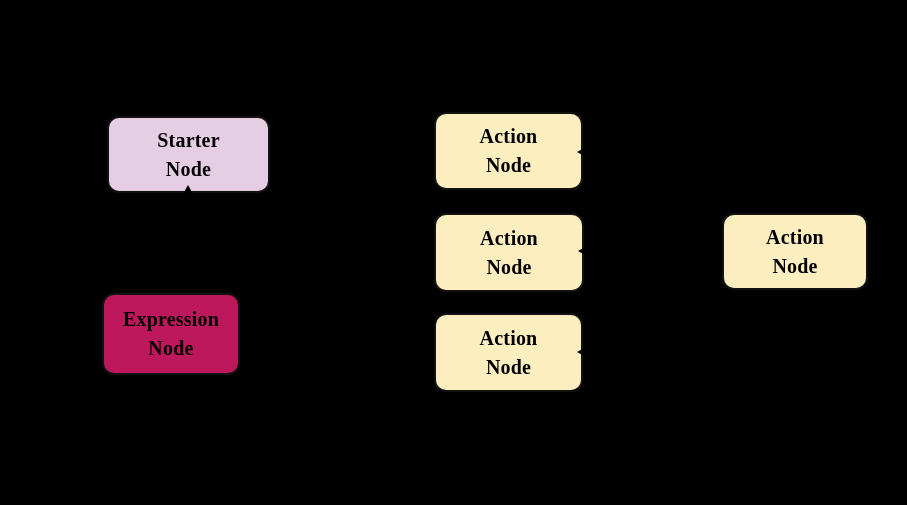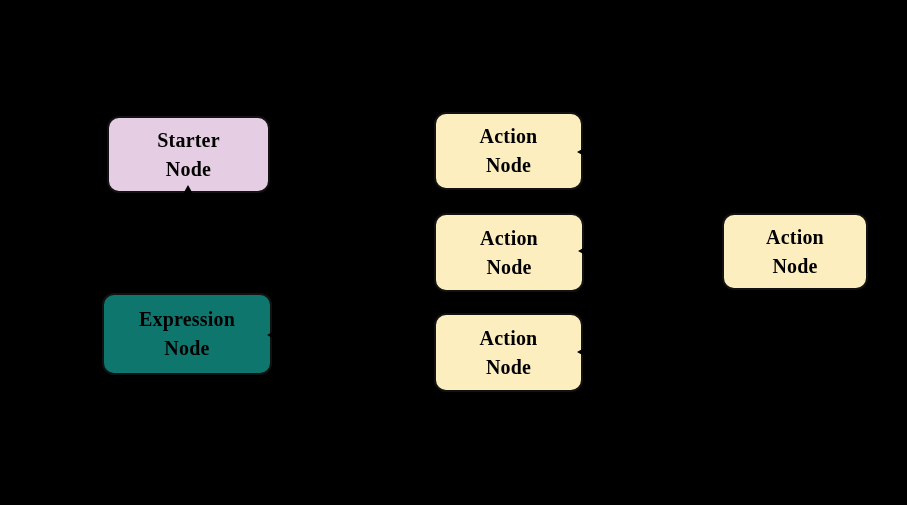--- a/index.html
+++ b/index.html
@@ -50,21 +50,21 @@
 </style>
 </head>
 <body>
 
 <div class="canvas" style="width: 907px; height: 505px; background: rgb(0, 0, 0);">
     <div class="node" style="left: 107px; top: 116px; width: 163px; height: 77px; background: rgb(229, 205, 227); border-color: rgb(18, 18, 18);">
       <span class="node-label" style="color: rgb(0, 0, 0);">Starter
 Node</span>
     </div>
     <div class="connector-mark up" style="left: 183px; top: 185px;"></div>
-    <div class="node" style="left: 102px; top: 293px; width: 170px; height: 82px; background: #0f766e; border-color: rgb(18, 18, 18);">
+    <div class="node" style="left: 102px; top: 293px; width: 138px; height: 82px; background: #be185d; border-color: rgb(18, 18, 18);">
       <span class="node-label" style="color: rgb(0, 0, 0);">Expression
 Node</span>
     </div>
     <div class="connector-mark left" style="left: 267px; top: 330px;"></div>
     <div class="node" style="left: 434px; top: 112px; width: 149px; height: 78px; background: rgb(253, 238, 192); border-color: rgb(18, 18, 18);">
       <span class="node-label" style="color: rgb(0, 0, 0);">Action
 Node</span>
     </div>
     <div class="connector-mark left" style="left: 577px; top: 147px;"></div>
     <div class="node" style="left: 434px; top: 213px; width: 150px; height: 79px; background: rgb(253, 238, 192); border-color: rgb(18, 18, 18);">

